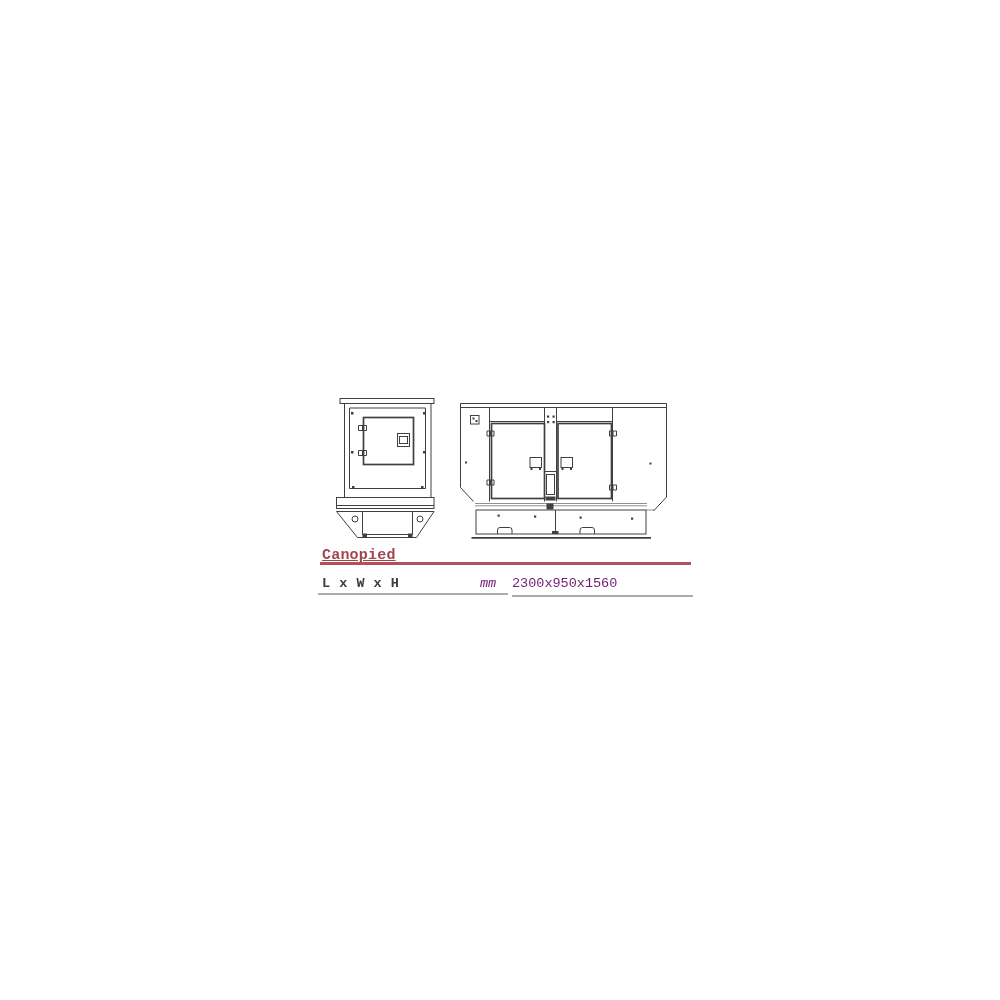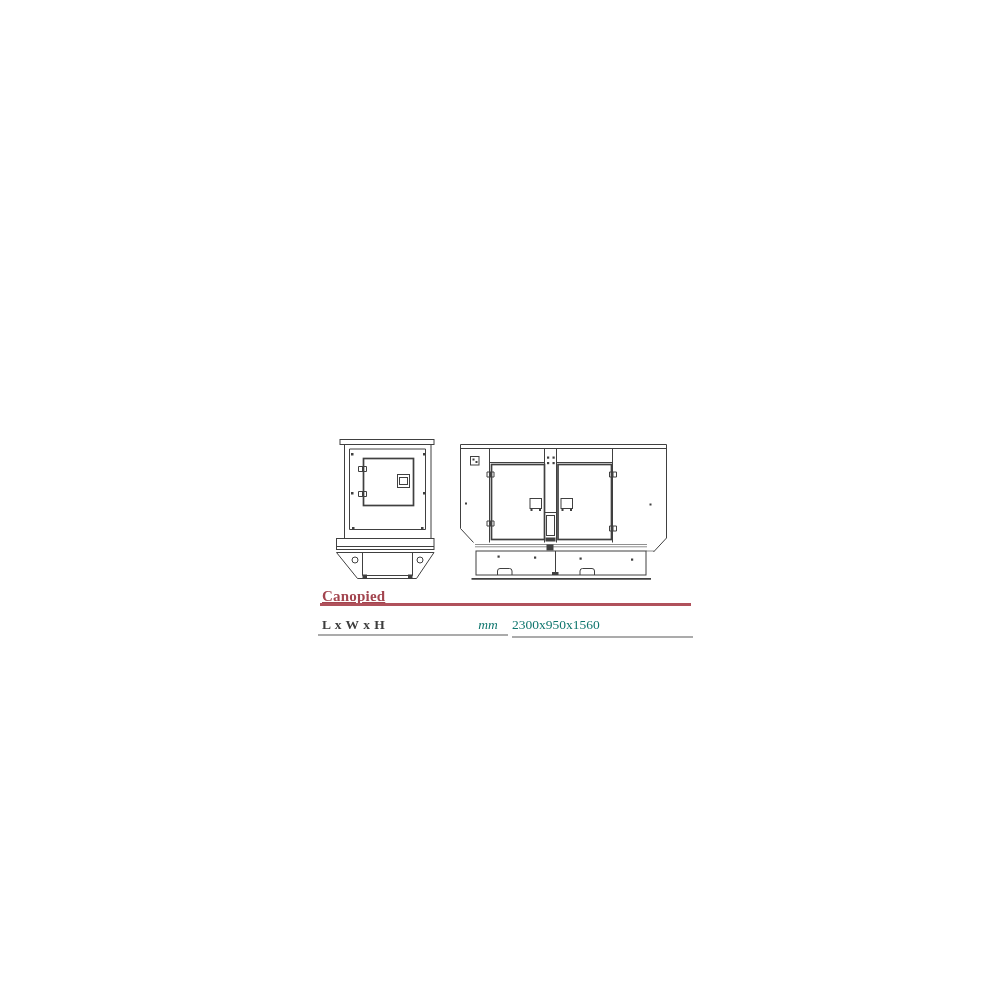--- a/index.html
+++ b/index.html
@@ -1,23 +1,22 @@
 <!DOCTYPE html>
 <html><head>
 <meta charset="utf-8">
 <style>
   html, body { margin: 0; padding: 0; background: #ffffff; }
   #canvas {
     position: relative;
     width: 1000px;
     height: 937px;
     background: #ffffff;
-    font-family: Liberation Serif, serif;
+    font-family: Liberation Mono, monospace;
     overflow: hidden;
-    margin-top: 41px;
   }
   .abs { position: absolute; }
 
   
   svg.drawing { position: absolute; overflow: visible; }
   svg.drawing g.lines { stroke: #404040; fill: none; stroke-width: 1; }
   svg.drawing g.light { stroke: #8f8f8f; fill: none; stroke-width: 1; }
   svg.drawing .dot { fill: #404040; stroke: none; }
   svg.drawing .thick { stroke-width: 1.7; }
 
@@ -29,21 +28,21 @@
     letter-spacing: 0.2px;
     text-decoration: underline;
   }
   #heading-rule {
     left: 320px; top: 562px;
     width: 371px; height: 3px;
     background: #b0515b;
   }
 
   
-  .spec-text { font-size: 13.5px; color: #0f766e; }
+  .spec-text { font-size: 13.5px; color: #701a75; }
   #spec-label {
     left: 322px; top: 576px;
     font-weight: bold; color: #3d3d3d; letter-spacing: 0.5px;
   }
   #spec-unit {
     left: 458px; top: 576px; width: 60px;
     font-style: italic; text-align: center;
   }
   #spec-value {
     left: 512px; top: 576px; width: 181px;

